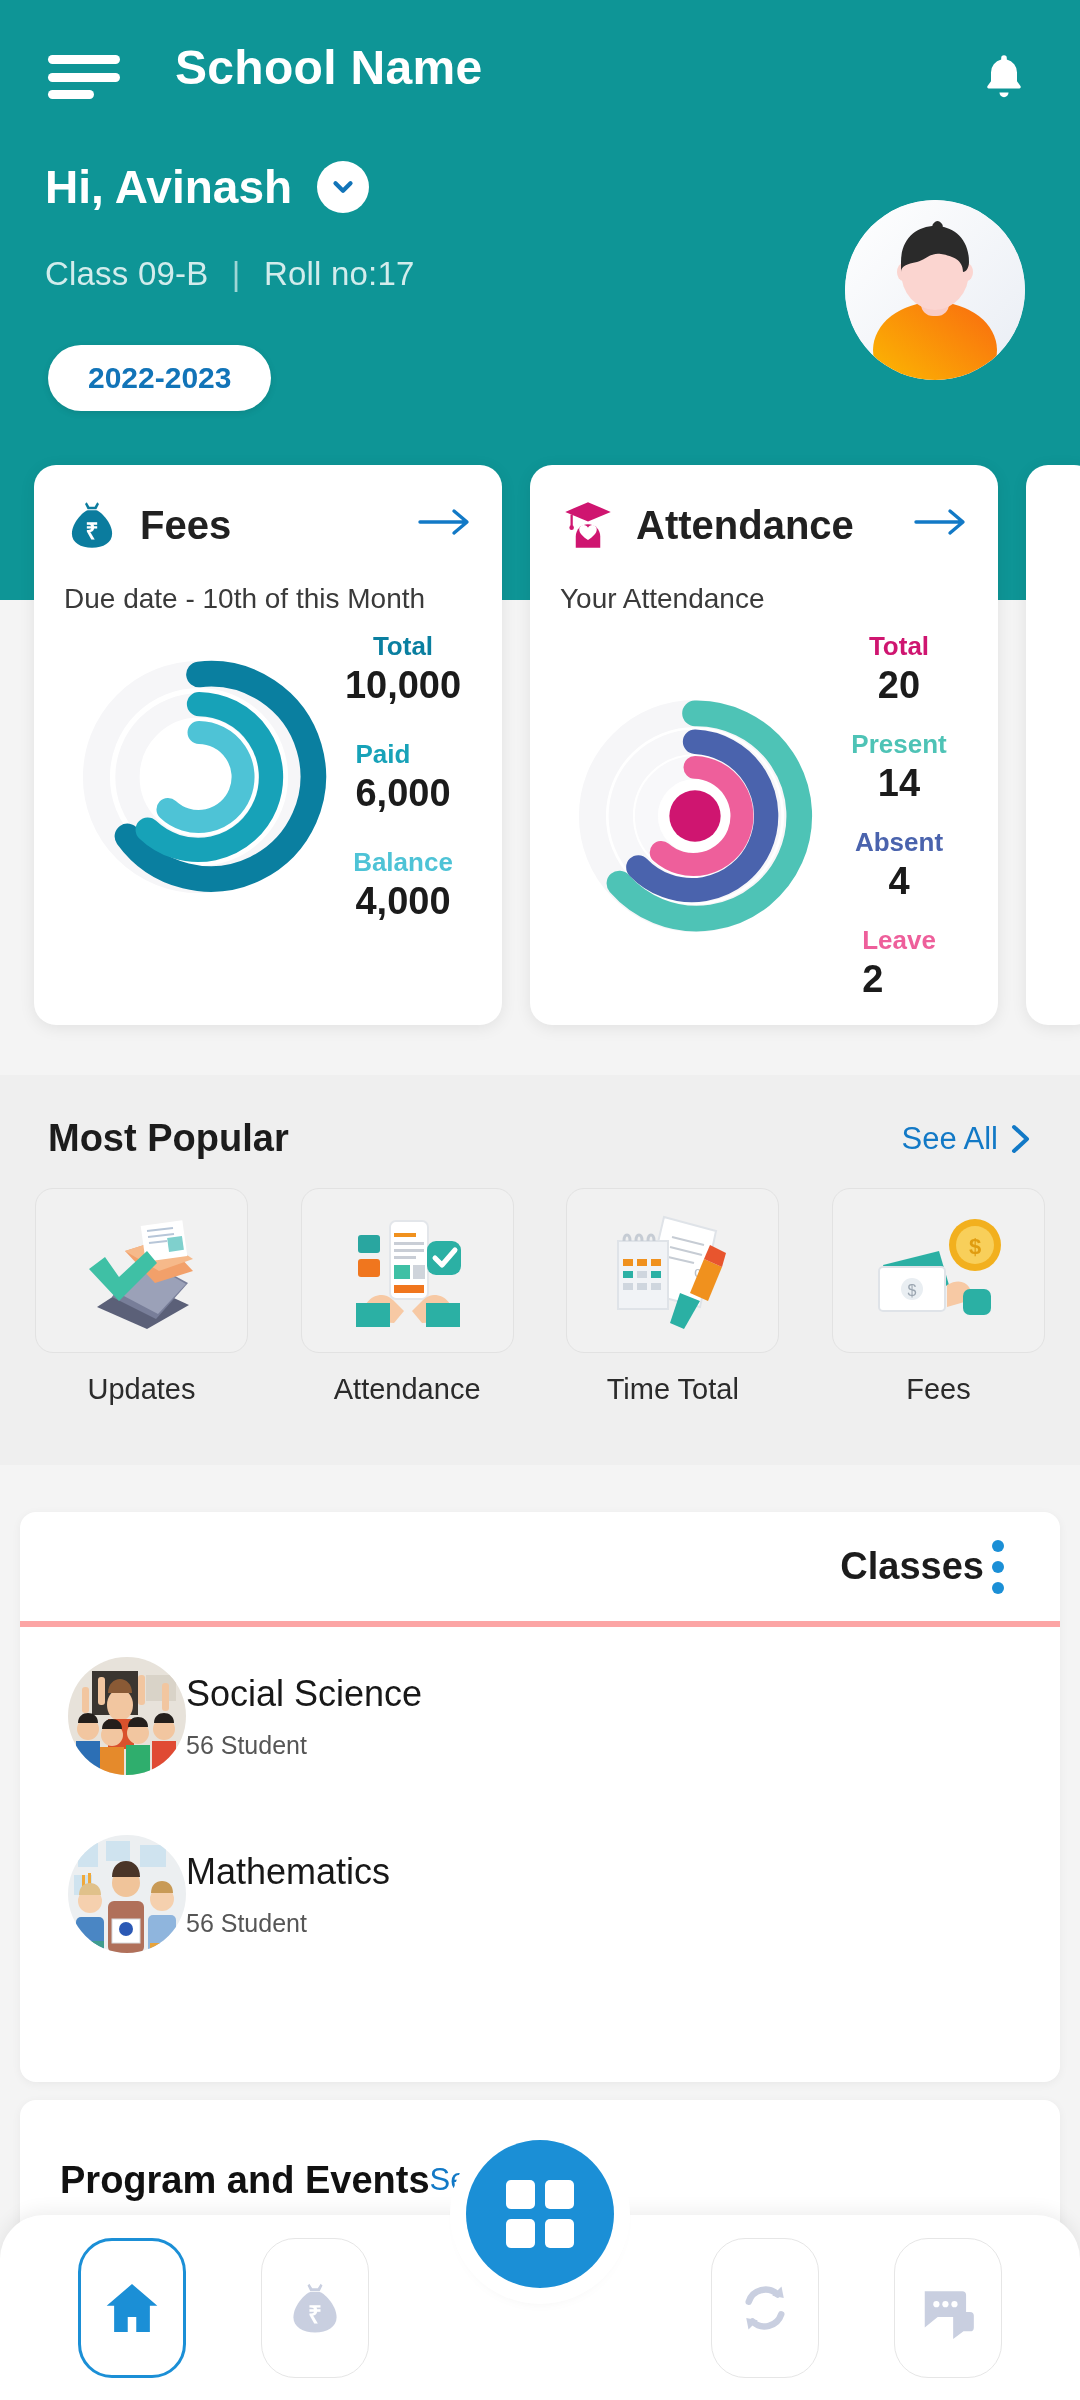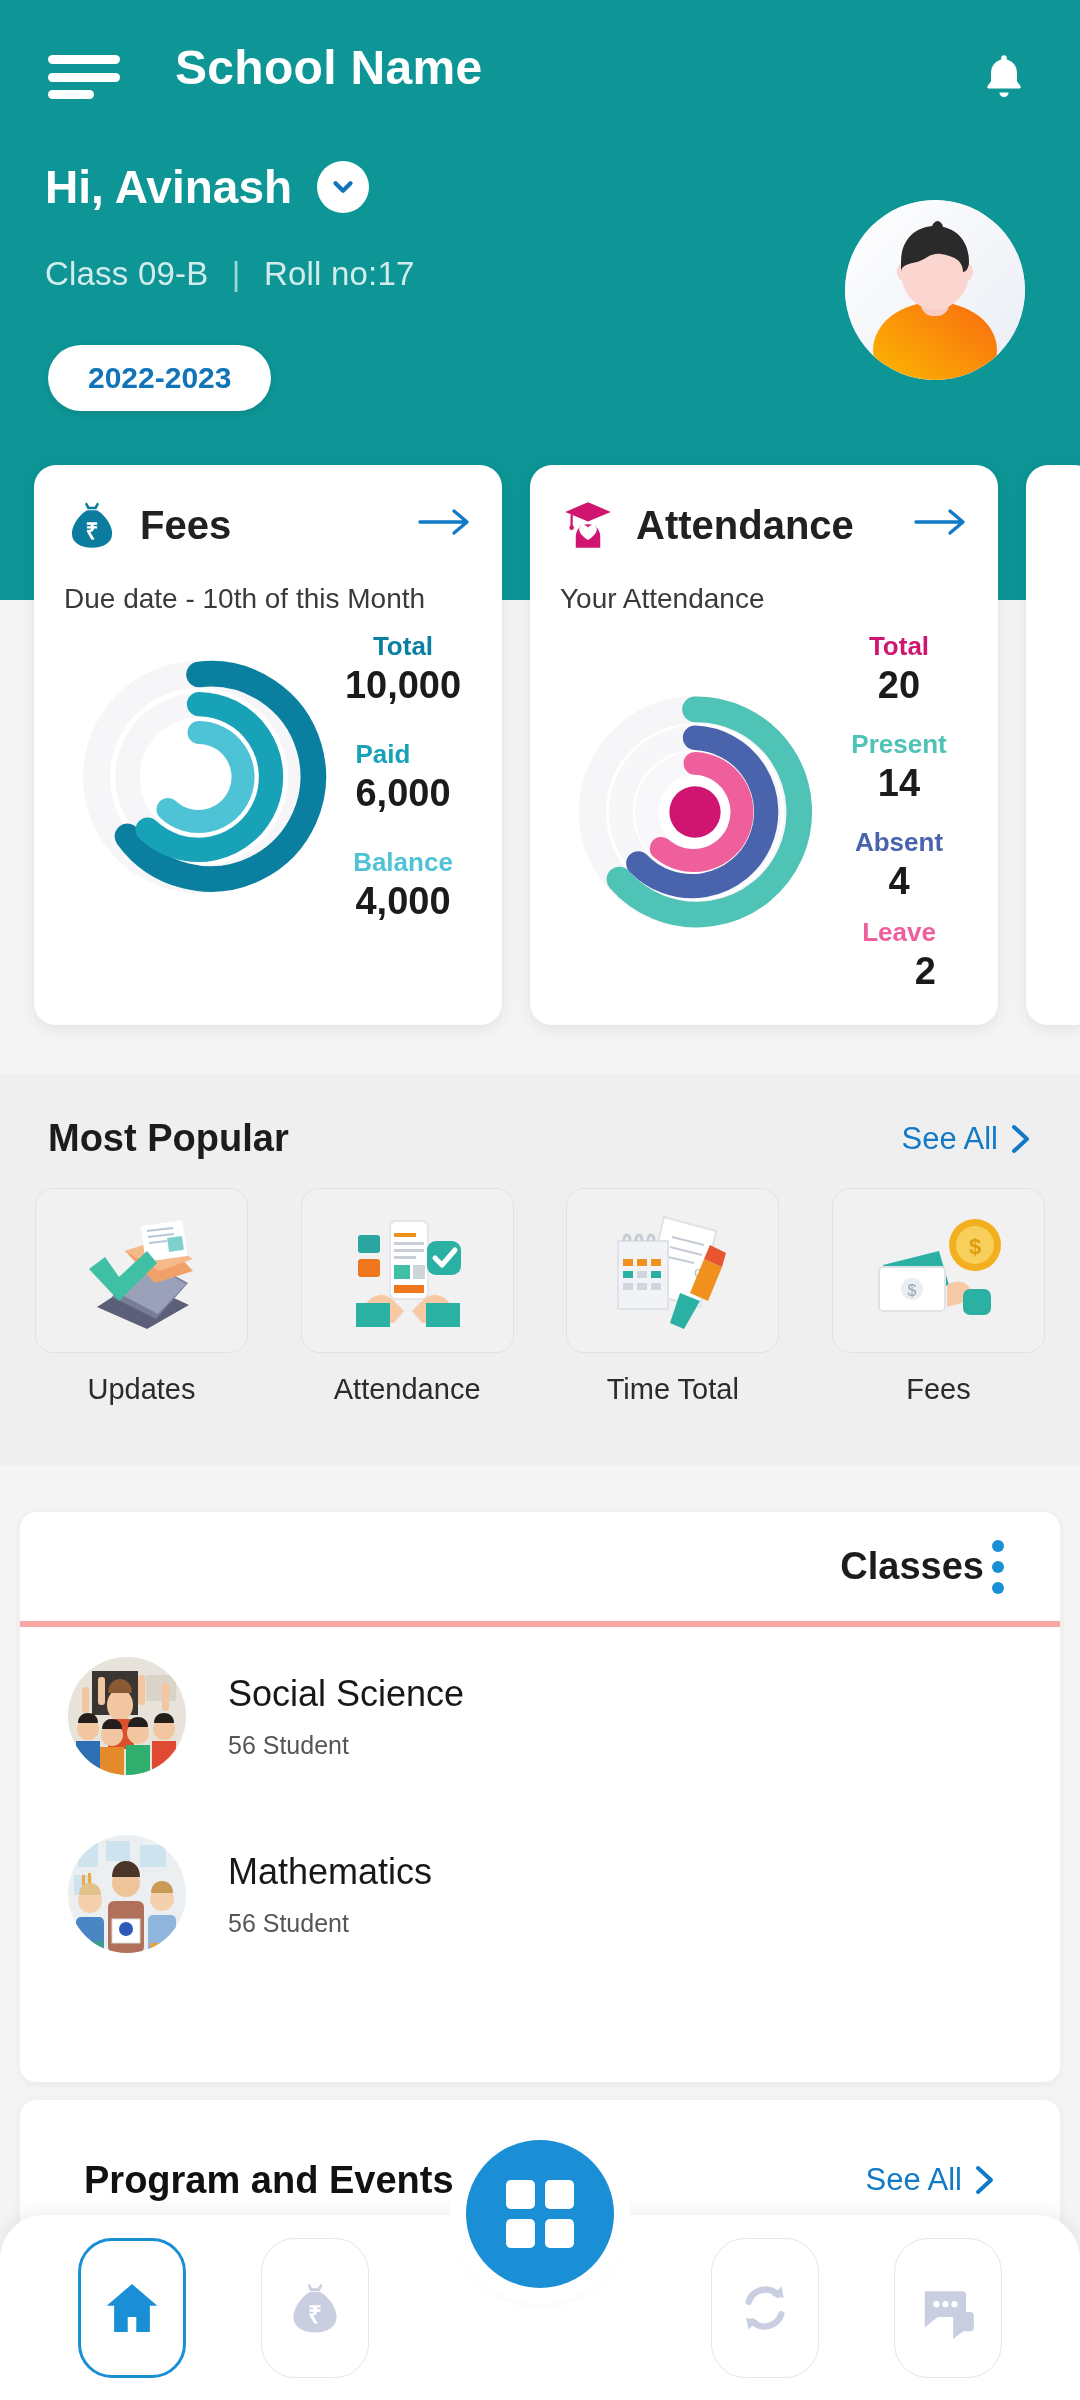--- a/index.html
+++ b/index.html
@@ -109,29 +109,29 @@
   }
   .cls-head {
     height:115px; display:flex; align-items:center; justify-content:flex-end;
     padding:0 48px; border-bottom:6px solid #fca5a5;
   }
   .cls-title { font-size:38px; font-weight:bold; color:#1c1c1c; }
   .kebab { display:flex; flex-direction:column; gap:9px; cursor:pointer; padding:8px; }
   .kebab i { width:12px; height:12px; border-radius:50%; background:#1b8fd6; display:block; }
   .cls-row { display:flex; align-items:center; padding:30px 48px; cursor:pointer; }
   .cls-avatar { width:118px; height:118px; border-radius:50%; overflow:hidden; flex:0 0 auto; }
-  .cls-text { margin-left:42px; }
+  .cls-text { }
   .cls-name { font-size:36px; color:#181818; }
   .cls-students { font-size:25px; color:#565656; margin-top:16px; }
 
   
   .program {
     position:absolute; top:2100px; left:20px; width:1040px; height:160px;
     background:#fff; border-radius:16px; box-shadow:0 2px 10px rgba(0,0,0,.05);
-    display:flex; align-items:center; justify-content:space-between; padding:0 64px;
+    display:flex; align-items:center; justify-content:flex-start; padding:0 40px;
   }
   .prog-title { font-size:38px; font-weight:bold; color:#111; }
 
   
   .navbar {
     position:absolute; bottom:0; left:0; width:1080px; height:185px;
     background:#fff; border-radius:44px 44px 0 0;
     box-shadow:0 -4px 18px rgba(0,0,0,.07);
     display:flex; align-items:center; justify-content:space-around;
     padding:0 40px;
@@ -290,21 +290,21 @@
             <div class="stat-value">20</div>
           </div>
           <div style="text-align:center;margin-top:8px">
             <div class="stat-label" style="color:#4ec3b6">Present</div>
             <div class="stat-value">14</div>
           </div>
           <div style="text-align:center;margin-top:8px">
             <div class="stat-label" style="color:#4a63ad">Absent</div>
             <div class="stat-value">4</div>
           </div>
-          <div style="text-align:right;">
+          <div style="text-align:left;margin-top:8px">
             <div class="stat-label" style="color:#ee5f9b">Leave</div>
             <div class="stat-value">2</div>
           </div>
         </div>
       </div>
     </div>
 
     <div class="card peek"></div>
   </div>
 

